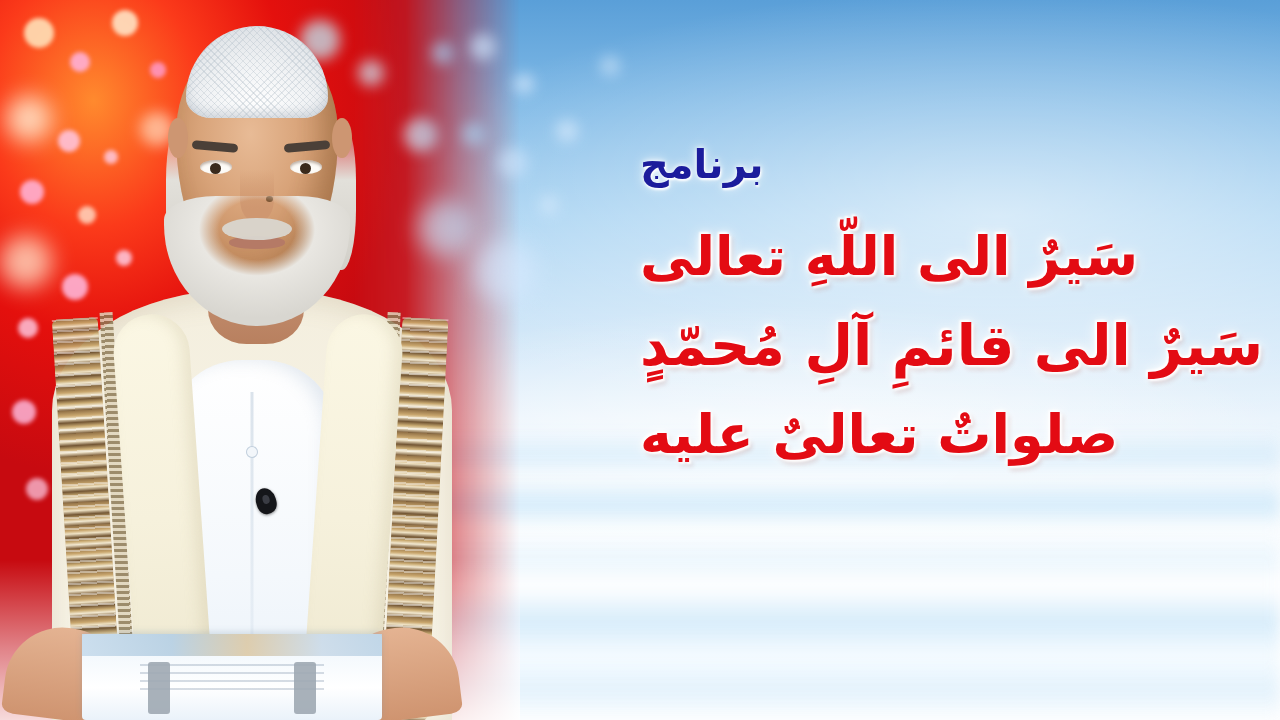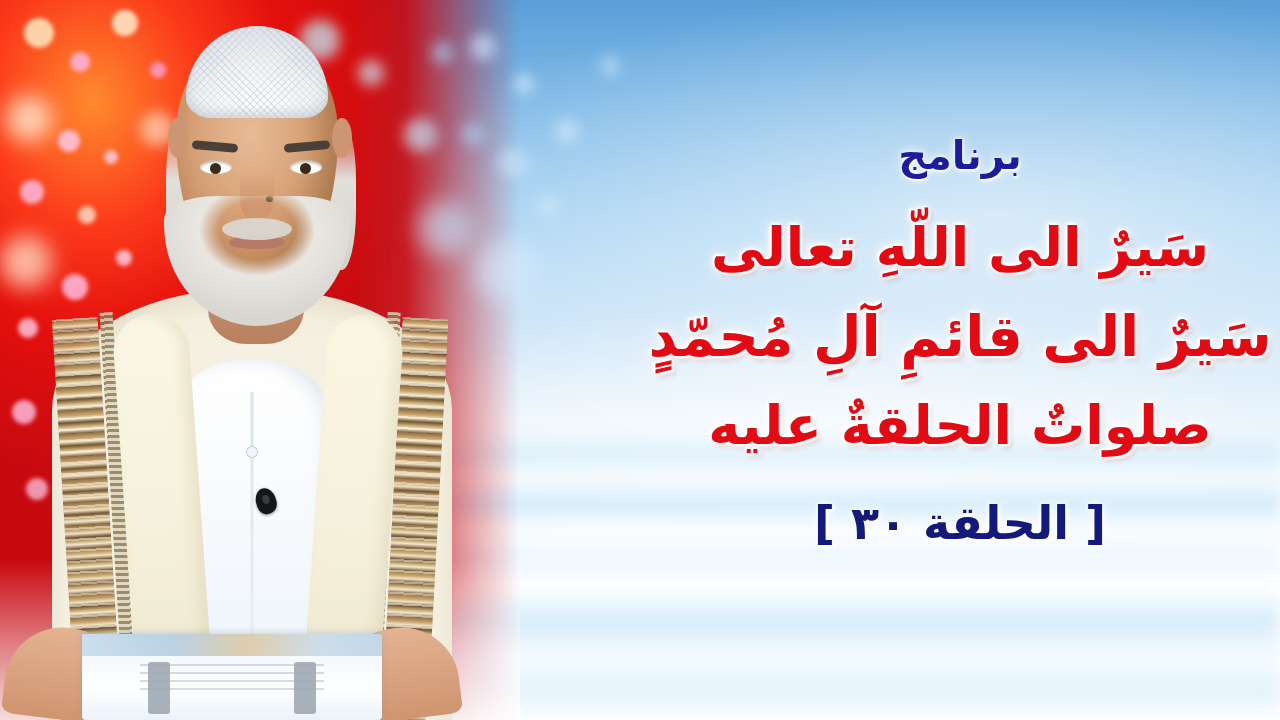--- a/index.html
+++ b/index.html
@@ -216,22 +216,22 @@
     background:linear-gradient(to right,#c8dcec,#b6cfe2 30%,#dcc9a6 55%,#cbdbe9 80%,#bdd4e6);
     opacity:0.9;
   }
   .book-lines { position:absolute; left:58px; right:58px; top:30px; height:26px;
     background:repeating-linear-gradient(to bottom, rgba(120,140,165,0.30) 0 2px, rgba(0,0,0,0) 2px 8px); }
   .book-clip { position:absolute; width:22px; height:52px; bottom:6px; background:#9fa9b2; border-radius:3px; opacity:0.9; }
   .book-clip.l { left:66px; } .book-clip.r { right:66px; }
 
   
   .title-block {
-    position:absolute; left:640px; top:4px; width:640px; height:620px;
-    text-align:center; direction:rtl;
+    position:absolute; left:640px; top:13px; width:640px; height:620px;
+    text-align:left; direction:rtl;
   }
 
   .kicker {
     position:absolute; left:0; right:0; top:128px;
     font-size:40px; font-weight:bold; color:#1c1c9c;
     text-shadow:0 0 5px rgba(255,255,255,0.95), 0 0 12px rgba(255,255,255,0.85), 1px 2px 2px rgba(255,255,255,0.9);
     letter-spacing:0.5px;
   }
 
   .headline { position:absolute; left:0; right:0; }
@@ -372,19 +372,18 @@
   <div class="title-block">
     <div class="kicker">برنامج</div>
 
     <div class="headline hl2">
       <span>سَيرٌ الى قائمِ آلِ مُحمّدٍ</span>
     </div>
     <div class="headline hl1">
       <span>سَيرٌ الى اللّهِ تعالى</span>
     </div>
     <div class="headline hl3">
-      <span>صلواتٌ الحلقةٌ عليه</span>
-    </div>
-
-    <div class="episode">[ الحلقة ٣٠ ]</div>
+      <span>صلواتٌ تعالىٌ عليه</span>
+    </div>
+
   </div>
 
 </div>
 
 </body></html>

